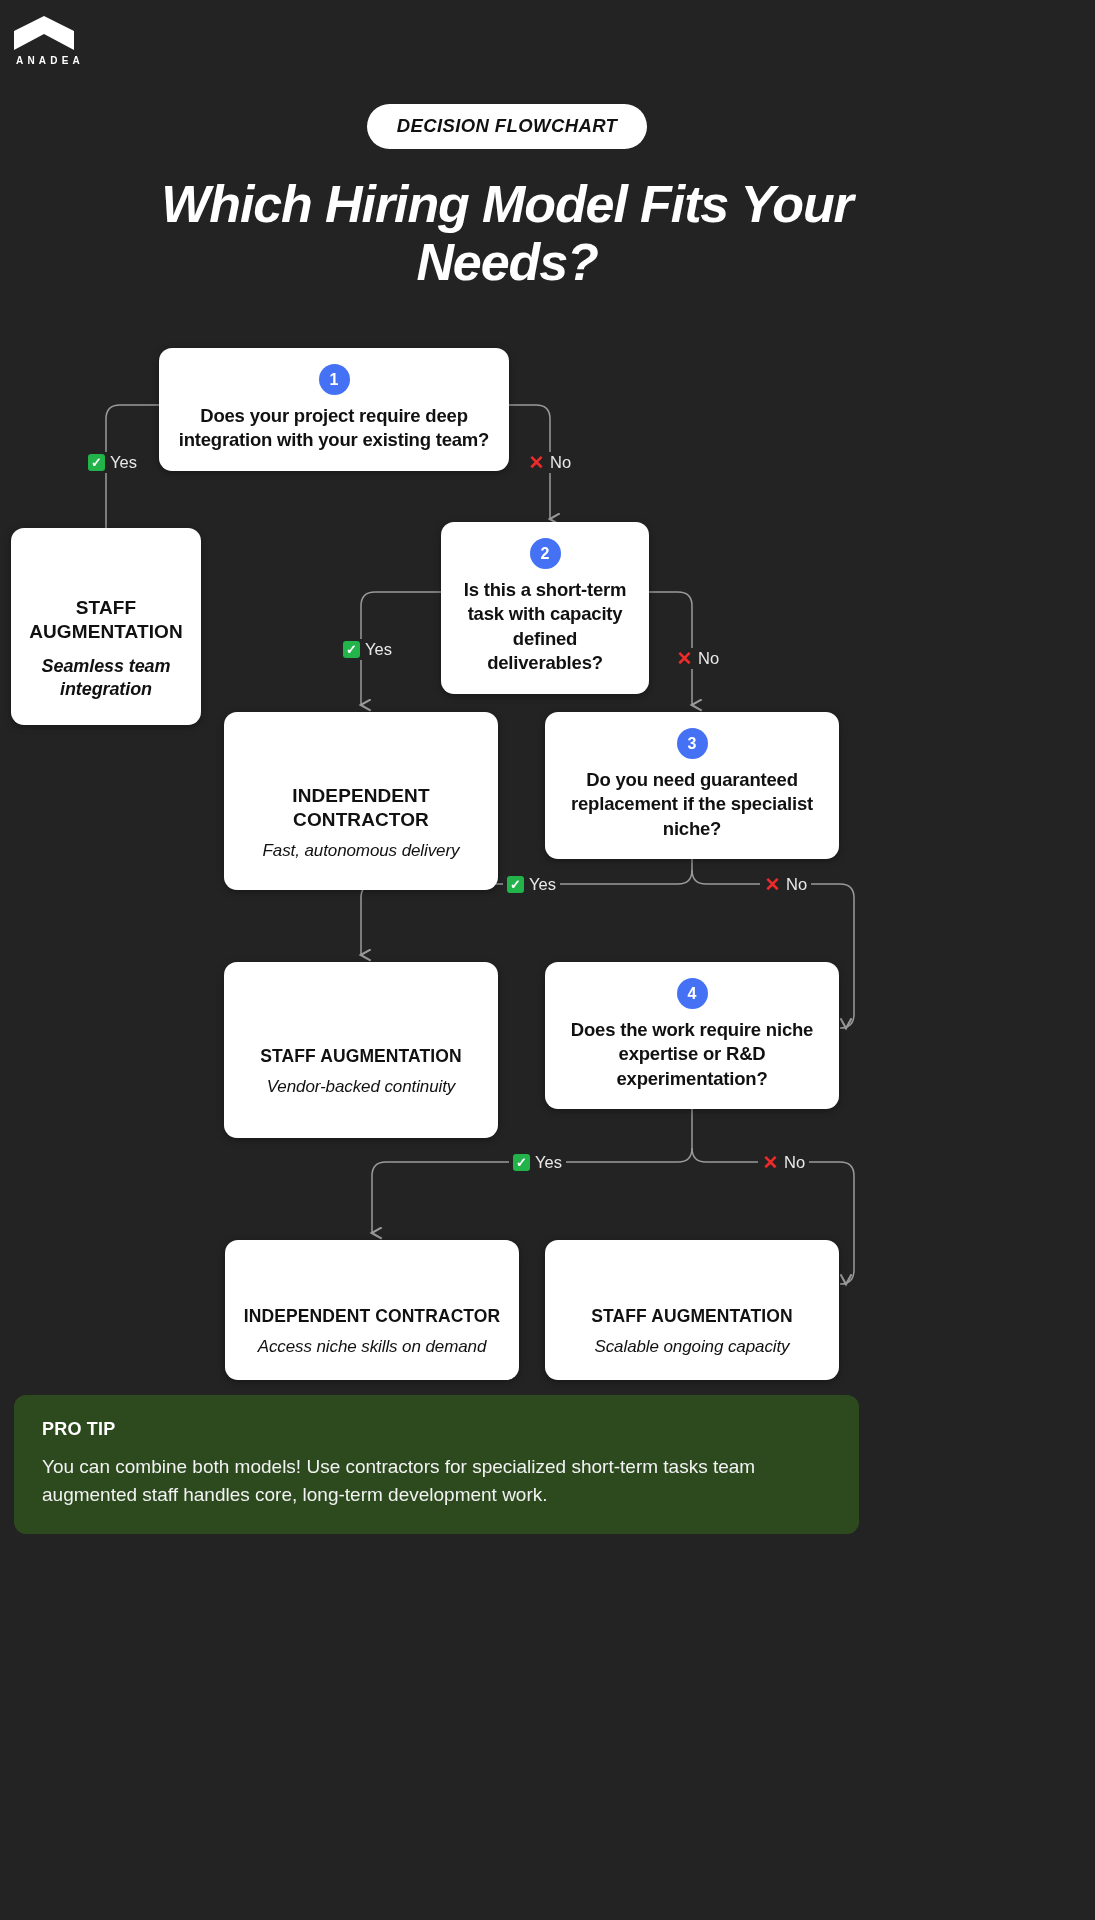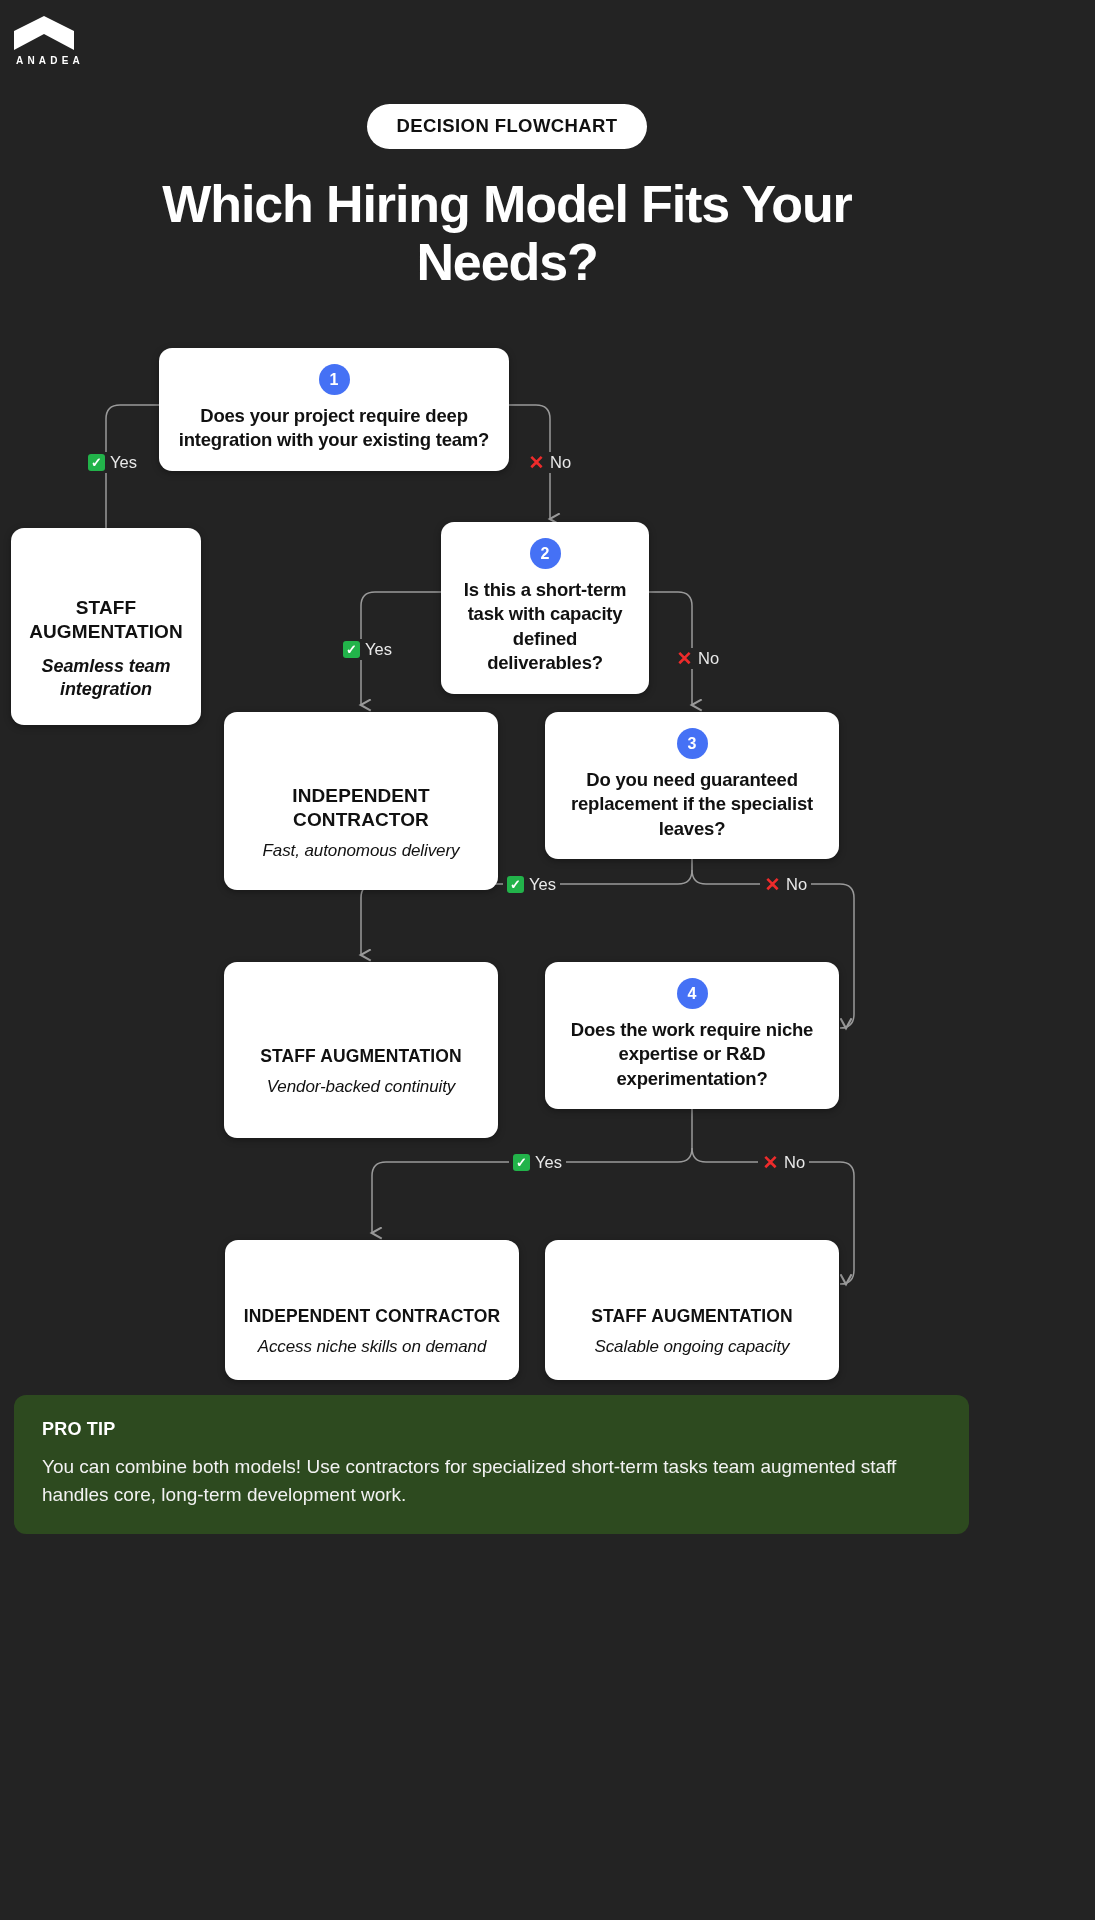--- a/index.html
+++ b/index.html
@@ -12,21 +12,21 @@
     position:relative;
   }
   
   .logo{position:absolute;left:14px;top:16px;width:120px;}
   .logo svg{display:block;}
   .logo-word{
     font-size:10px;letter-spacing:4.2px;font-weight:700;
     color:#ffffff;margin-top:4px;margin-left:2px;
   }
   
-  .header{position:absolute;left:0;top:104px;width:1014px;text-align:center;}
+  .header{position:absolute;left:0;top:104px;width:1014px;text-align:center;font-style:italic;}
   .pill{
     display:inline-block;background:#ffffff;color:#111111;
     border-radius:40px;padding:11px 30px 12px;
     font-size:18.5px;font-weight:700;letter-spacing:.4px;
   }
   .title{
     margin-top:26px;
     font-size:52px;line-height:1.12;font-weight:800;
     letter-spacing:-1.1px;color:#ffffff;
     padding:0 150px;
@@ -60,21 +60,21 @@
   }
   .mark{
     width:17px;height:17px;border-radius:3px;
     display:inline-flex;align-items:center;justify-content:center;
     font-size:13px;font-weight:700;line-height:1;flex:none;
   }
   .mark.yes{background:#22b34a;color:#ffffff;}
   .mark.no{background:transparent;color:#ee2b2b;font-size:19px;font-weight:800;}
   
   .protip{
-    position:absolute;left:14px;top:1395px;width:955px;
+    position:absolute;left:14px;top:1395px;width:845px;
     background:#2d4a1f;border-radius:12px;
     padding:24px 28px 26px;box-sizing:border-box;
   }
   .protip-title{font-size:18px;font-weight:700;letter-spacing:.2px;color:#ffffff;}
   .protip-body{font-size:19px;line-height:1.45;margin-top:13px;color:#f2f2f2;font-weight:400;}
 </style>
 </head>
 <body>
 
 <div class="logo">
@@ -154,21 +154,21 @@
     <span>No</span>
   </div>
 
   <div class="card" style="left:224px;top:712px;width:274px;padding:26px 16px 28px;">
     <div class="o-title">INDEPENDENT CONTRACTOR</div>
     <div class="o-desc sm">Fast, autonomous delivery</div>
   </div>
 
   <div class="card" style="left:545px;top:712px;width:294px;">
     <div class="badge">3</div>
-    <div class="q-text">Do you need guaranteed replacement if the specialist leaves?</div>
+    <div class="q-text">Do you need guaranteed replacement if the specialist niche?</div>
   </div>
 
   <div class="edge-label" style="left:503px;top:874px;">
     <span class="mark yes">✓</span>
     <span>Yes</span>
   </div>
   <div class="edge-label" style="left:760px;top:874px;">
     <span class="mark no">✕</span>
     <span>No</span>
   </div>

